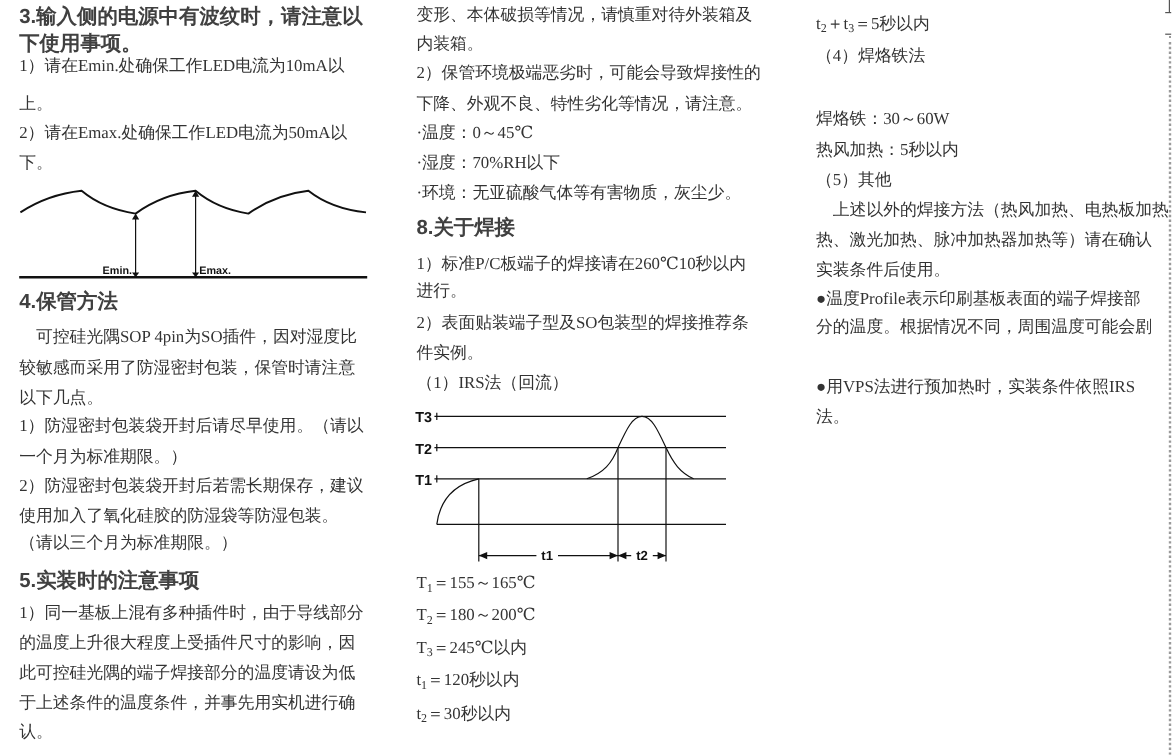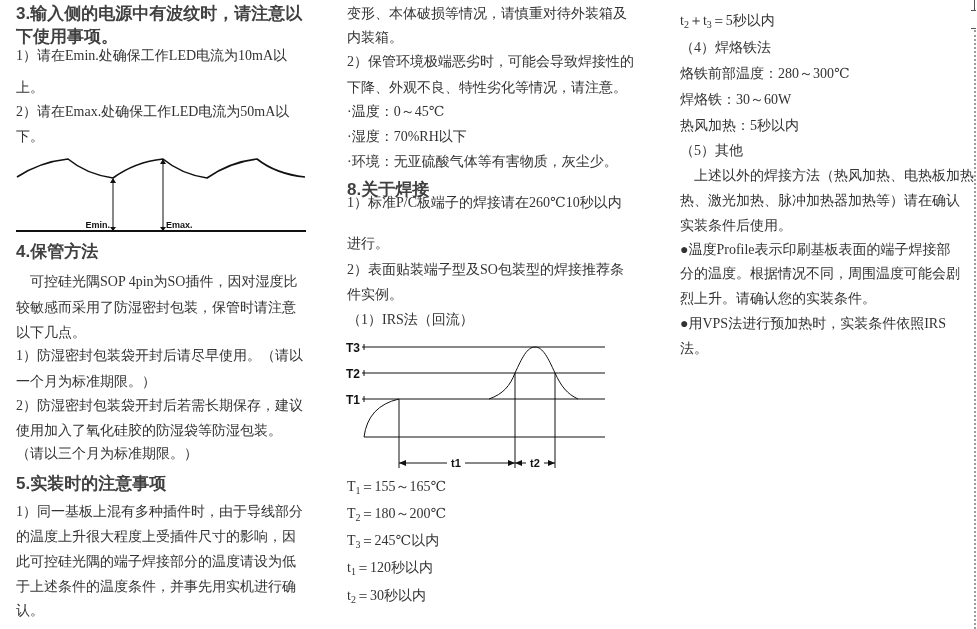--- a/index.html
+++ b/index.html
@@ -81,21 +81,21 @@
 <div class="col-mid">
   <div class="ln" style="top:5px">变形、本体破损等情况，请慎重对待外装箱及</div>
   <div class="ln" style="top:29px">内装箱。</div>
   <div class="ln" style="top:53px">2）保管环境极端恶劣时，可能会导致焊接性的</div>
   <div class="ln" style="top:79px">下降、外观不良、特性劣化等情况，请注意。</div>
   <div class="ln" style="top:103px">·温度：0～45℃</div>
   <div class="ln" style="top:128px">·湿度：70%RH以下</div>
   <div class="ln" style="top:153px">·环境：无亚硫酸气体等有害物质，灰尘少。</div>
 
   <div class="hd" style="top:179px">8.关于焊接</div>
-  <div class="ln" style="top:194px">1）标准P/C板端子的焊接请在260℃10秒以内</div>
+  <div class="ln" style="top:212px">1）标准P/C板端子的焊接请在260℃10秒以内</div>
   <div class="ln" style="top:235px">进行。</div>
   <div class="ln" style="top:261px">2）表面贴装端子型及SO包装型的焊接推荐条</div>
   <div class="ln" style="top:286px">件实例。</div>
   <div class="ln" style="top:311px">（1）IRS法（回流）</div>
 
   <svg style="left:335px;top:330px" width="280" height="145" viewBox="0 0 280 145">
     <line x1="27" y1="17" x2="270" y2="17" stroke="#111" stroke-width="1"></line>
     <line x1="27" y1="43" x2="270" y2="43" stroke="#111" stroke-width="1"></line>
     <line x1="27" y1="69" x2="270" y2="69" stroke="#111" stroke-width="1"></line>
     <line x1="29" y1="107" x2="270" y2="107" stroke="#111" stroke-width="1"></line>
@@ -123,30 +123,28 @@
   <div class="ln" style="top:478px"><span>T</span><sub>1</sub><span>＝155～165℃</span></div>
   <div class="ln" style="top:505px"><span>T</span><sub>2</sub><span>＝180～200℃</span></div>
   <div class="ln" style="top:532px"><span>T</span><sub>3</sub><span>＝245℃以内</span></div>
   <div class="ln" style="top:559px"><span>t</span><sub>1</sub><span>＝120秒以内</span></div>
   <div class="ln" style="top:587px"><span>t</span><sub>2</sub><span>＝30秒以内</span></div>
 </div>
 
 <div class="col-right">
   <div class="ln" style="top:12px"><span>t</span><sub>2</sub><span>＋</span><span>t</span><sub>3</sub><span>＝5秒以内</span></div>
   <div class="ln" style="top:39px">（4）焊烙铁法</div>
-  <div class="ln" style="top:65px">烙铁前部温度：280～300℃</div>
   <div class="ln" style="top:91px">焊烙铁：30～60W</div>
   <div class="ln" style="top:117px">热风加热：5秒以内</div>
   <div class="ln" style="top:142px">（5）其他</div>
   <div class="ln ind" style="top:167px">上述以外的焊接方法（热风加热、电热板加热、</div>
   <div class="ln" style="top:192px">热、激光加热、脉冲加热器加热等）请在确认</div>
   <div class="ln" style="top:217px">实装条件后使用。</div>
   <div class="ln" style="top:265px">分的温度。根据情况不同，周围温度可能会剧</div>
   <div class="ln" style="top:241px">●温度Profile表示印刷基板表面的端子焊接部</div>
-  <div class="ln" style="top:290px">烈上升。请确认您的实装条件。</div>
   <div class="ln" style="top:315px">●用VPS法进行预加热时，实装条件依照IRS</div>
   <div class="ln" style="top:340px">法。</div>
 </div>
 
 <div class="edge-solid"></div>
 <div class="edge-tick" style="top:10px"></div>
 <div class="edge-tick" style="top:28px"></div>
 <div class="edge-dotted"></div>
 
 </body></html>

